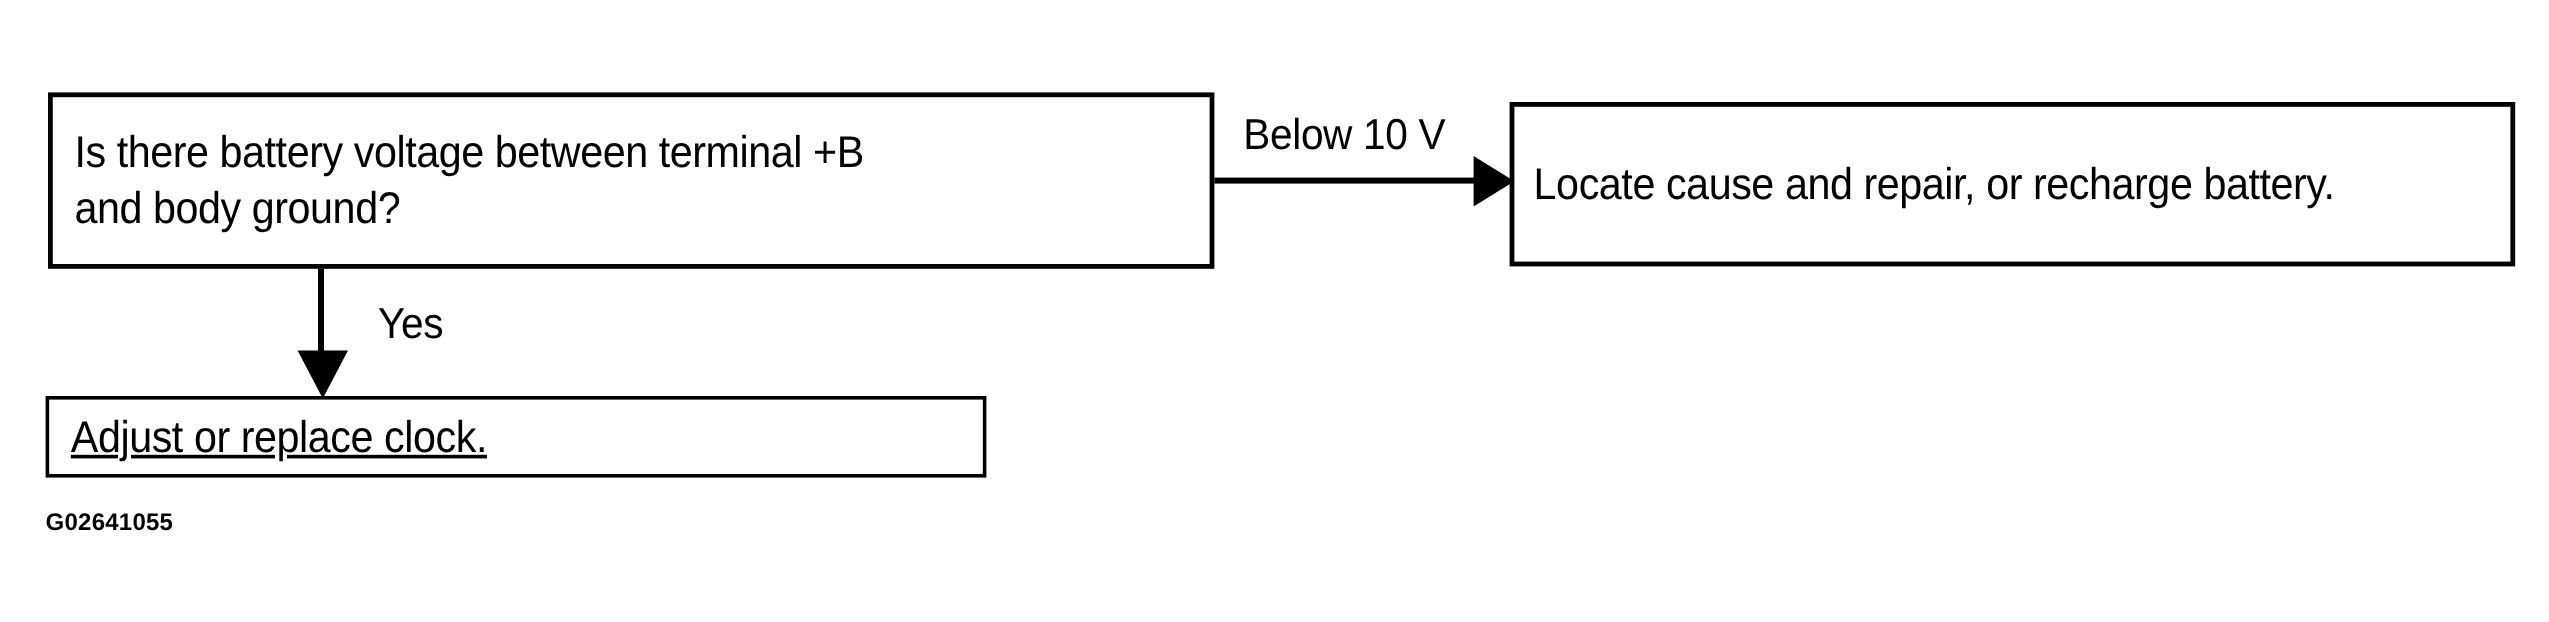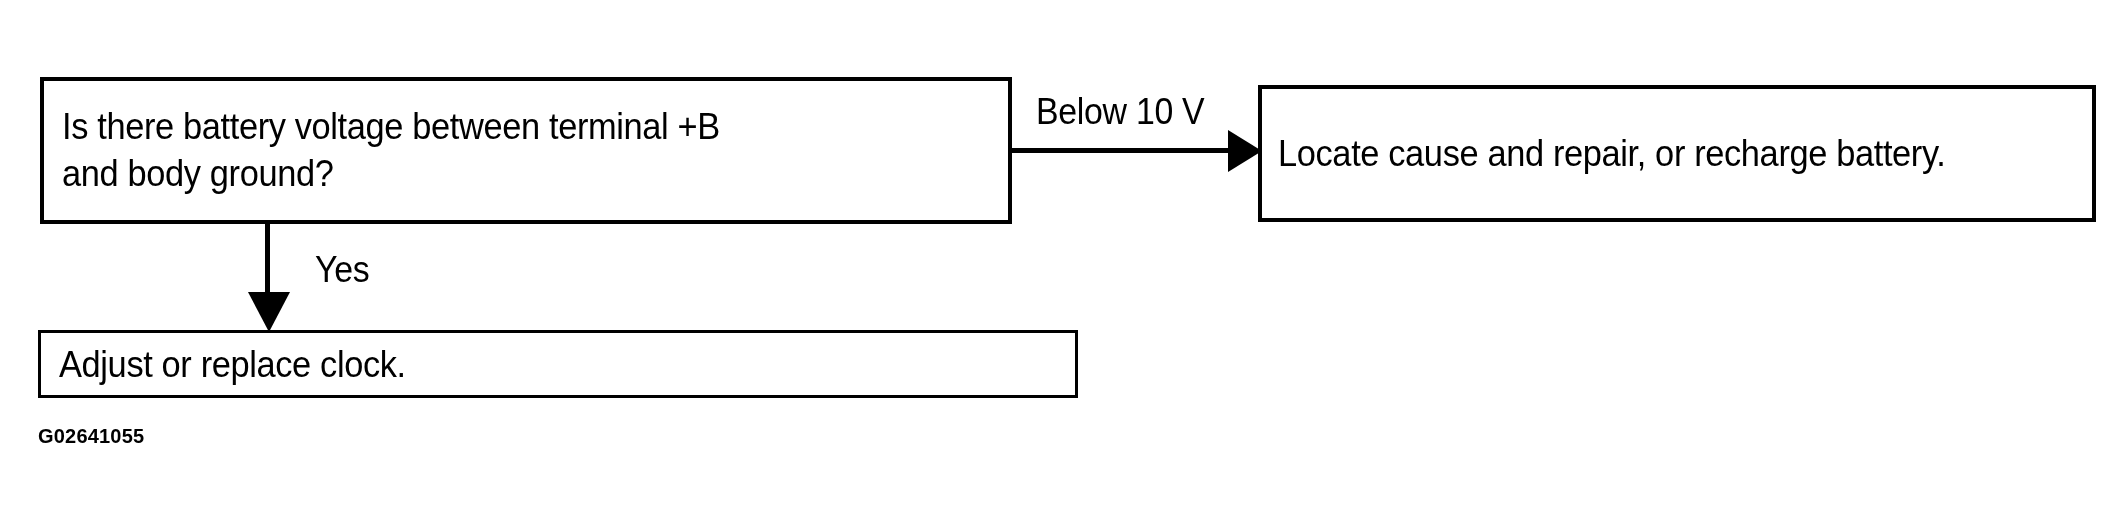--- a/index.html
+++ b/index.html
@@ -65,24 +65,25 @@
     width: 838px;
     height: 137px;
     border-width: 4px;
     padding: 0 0 0 16px;
   }
 
   
   #node-adjust {
     left: 38px;
     top: 330px;
-    width: 1040px;
+    width: 784px;
     height: 68px;
     border-width: 3px;
     padding: 0 0 0 18px;
+    text-decoration: underline;
   }
 
   
   .conn-line {
     position: absolute;
     background: #000000;
   }
 
   #conn-h-line {
     left: 1012px;

